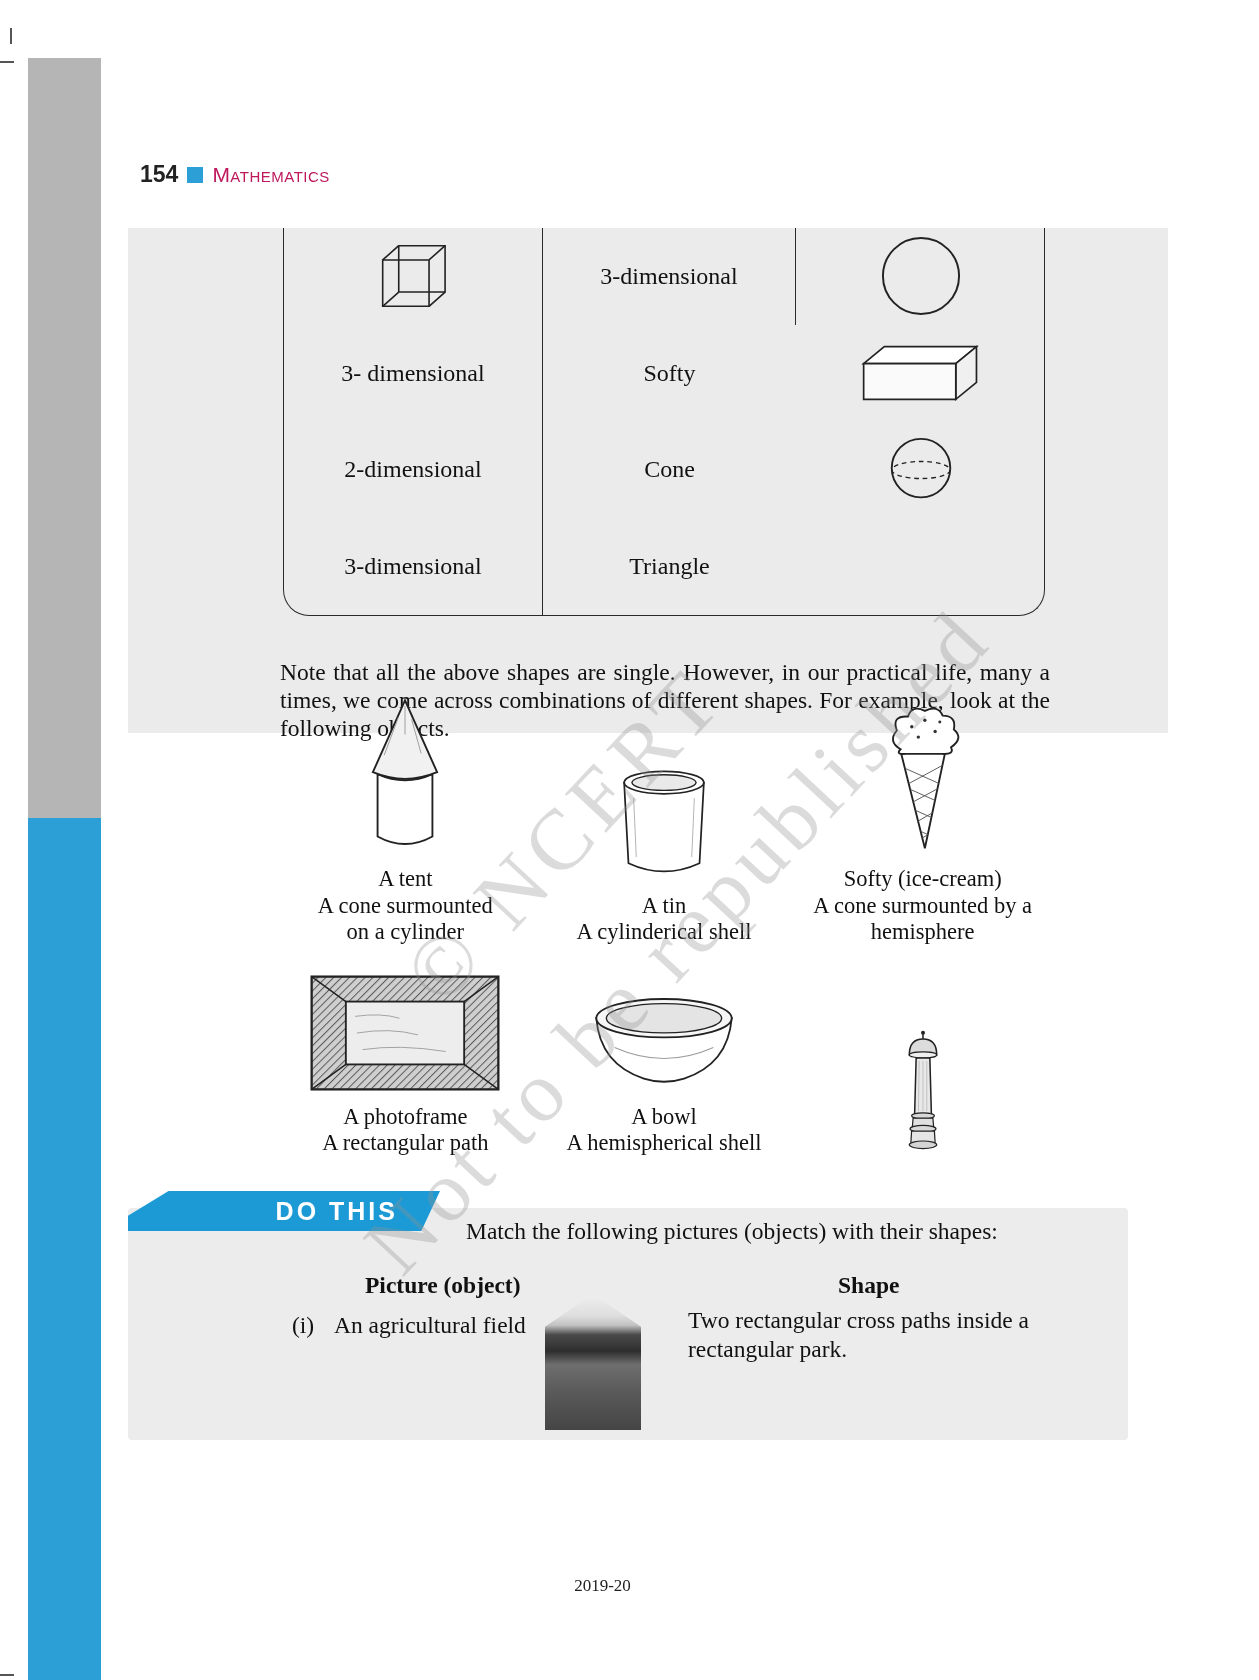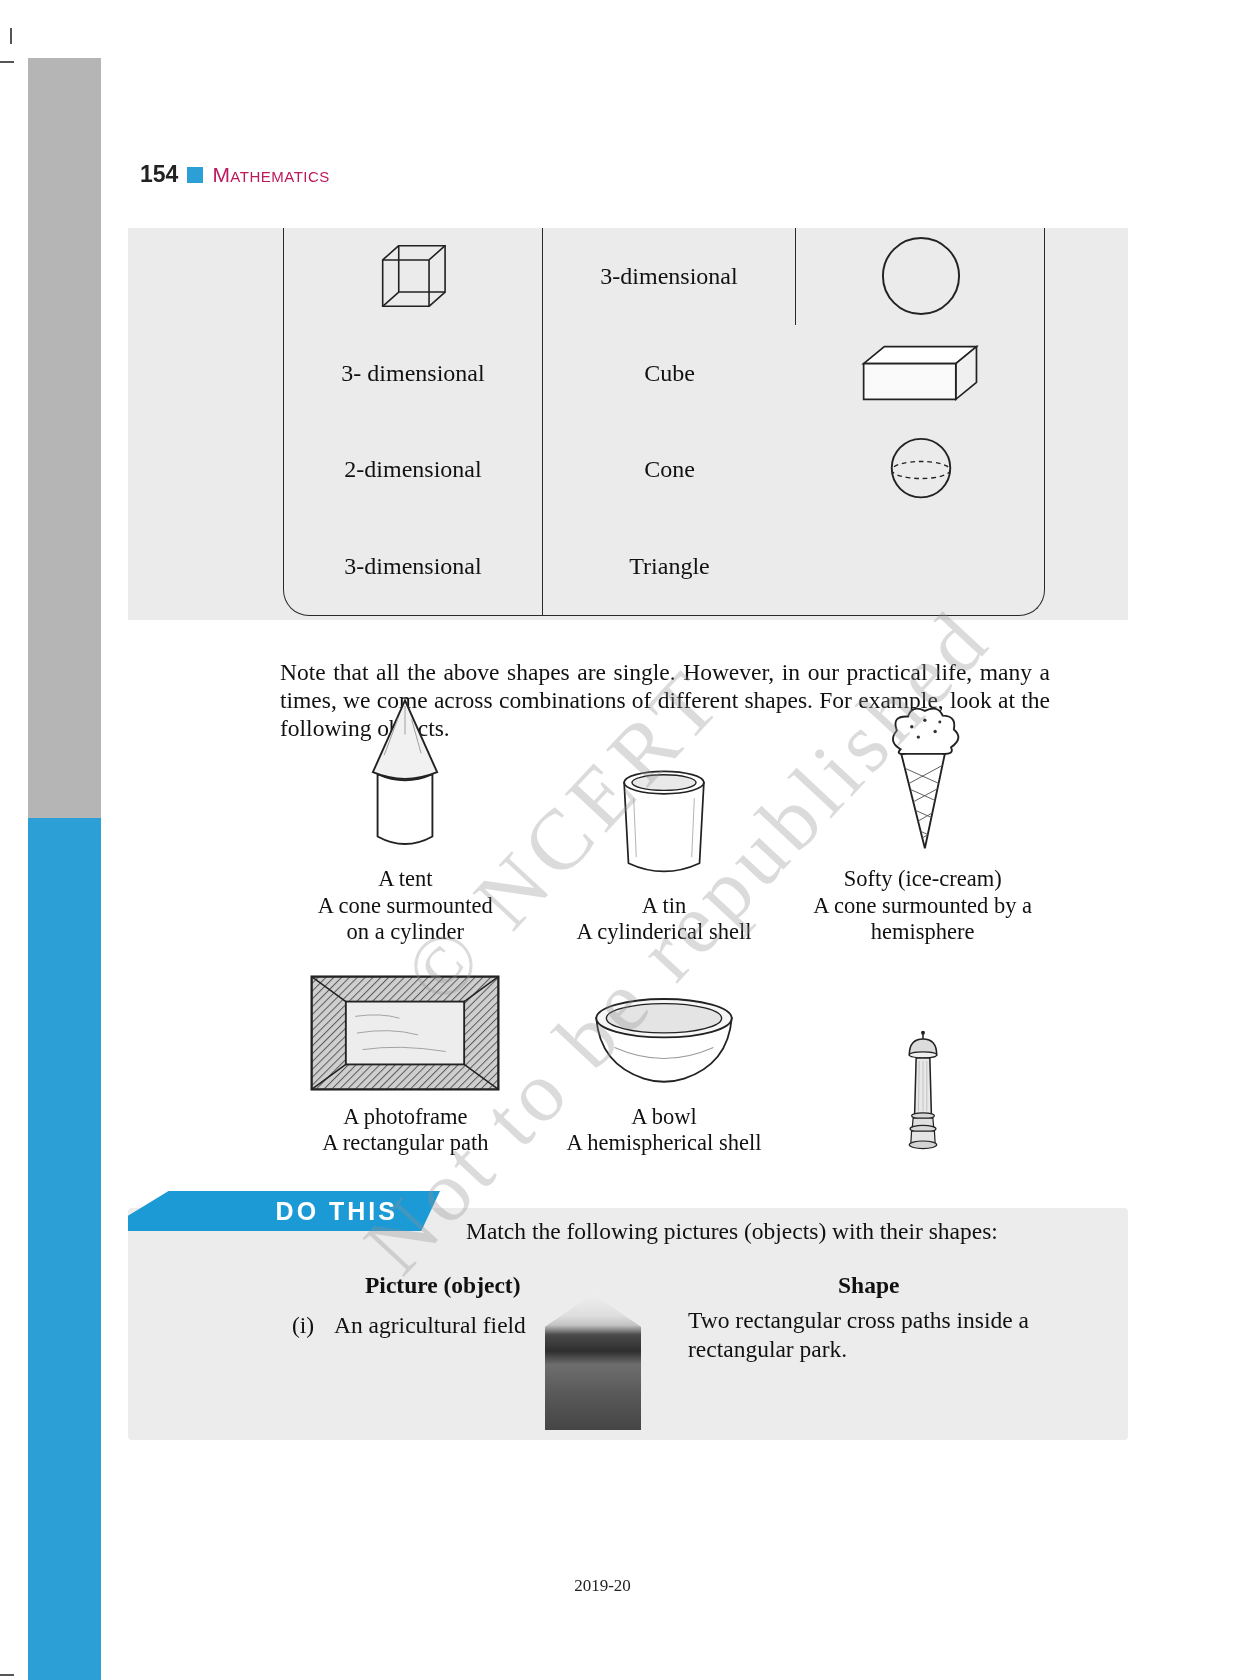--- a/index.html
+++ b/index.html
@@ -14,21 +14,21 @@
   .mark-h1{left:0;top:33px;width:14px;height:2px;}
   .mark-h2{left:0;top:1646px;width:14px;height:2px;}
   .mark-v2{left:10px;bottom:0;width:2px;height:14px;}
   
   .page-header{position:absolute;left:140px;top:133px;display:flex;align-items:center;gap:9px;
                font-family:"Liberation Sans",sans-serif;}
   .page-num{font-size:23px;font-weight:bold;color:#222;}
   .hdr-square{width:16px;height:16px;background:#2b9fd6;}
   .subject{font-size:21px;font-variant:small-caps;letter-spacing:0.5px;color:#be185d;}
   
-  .table-panel{position:absolute;left:128px;top:200px;width:1000px;height:392px;background:#ebebeb;}
+  .table-panel{position:absolute;left:128px;top:200px;width:1000px;height:505px;background:#ebebeb;padding-left:40px;}
   .shapes-table{position:absolute;left:155px;top:0;width:762px;height:388px;box-sizing:border-box;
                 border:1.8px solid #2a2a2a;border-top:none;border-radius:0 0 26px 26px;overflow:hidden;
                 display:grid;grid-template-columns:259px 253px 250px;grid-template-rows:repeat(4,1fr);}
   .t-cell{display:flex;align-items:center;justify-content:center;font-size:24px;}
   .t-cell.c1,.t-cell.c2{border-right:1.8px solid #2a2a2a;}
   
   .note{position:absolute;left:280px;top:606px;width:770px;font-size:23.5px;line-height:1.2;
         text-align:justify;}
   
   .objects-grid{position:absolute;left:276px;top:666px;width:776px;
@@ -95,21 +95,21 @@
         </svg>
       </div>
       <div class="t-cell c2">3-dimensional</div>
 
       <div class="t-cell c1">
         <svg width="82" height="82" viewBox="0 0 84 84" fill="none" stroke="#222" stroke-width="2">
           <circle cx="42" cy="42" r="39"></circle>
         </svg>
       </div>
       <div class="t-cell c2">3- dimensional</div>
-      <div class="t-cell c3">Cube</div>
+      <div class="t-cell c3">Softy</div>
 
       <div class="t-cell c1">
         <svg width="126" height="68" viewBox="0 0 134 72" stroke="#222" stroke-width="1.8">
           <path d="M6 26 L28 8 H126 L104 26 Z" fill="#ffffff"></path>
           <path d="M104 26 L126 8 V46 L104 64 Z" fill="#f0f0f0"></path>
           <path d="M6 26 H104 V64 H6 Z" fill="#fafafa"></path>
         </svg>
       </div>
       <div class="t-cell c2">2-dimensional</div>
       <div class="t-cell c3">Cone</div>

